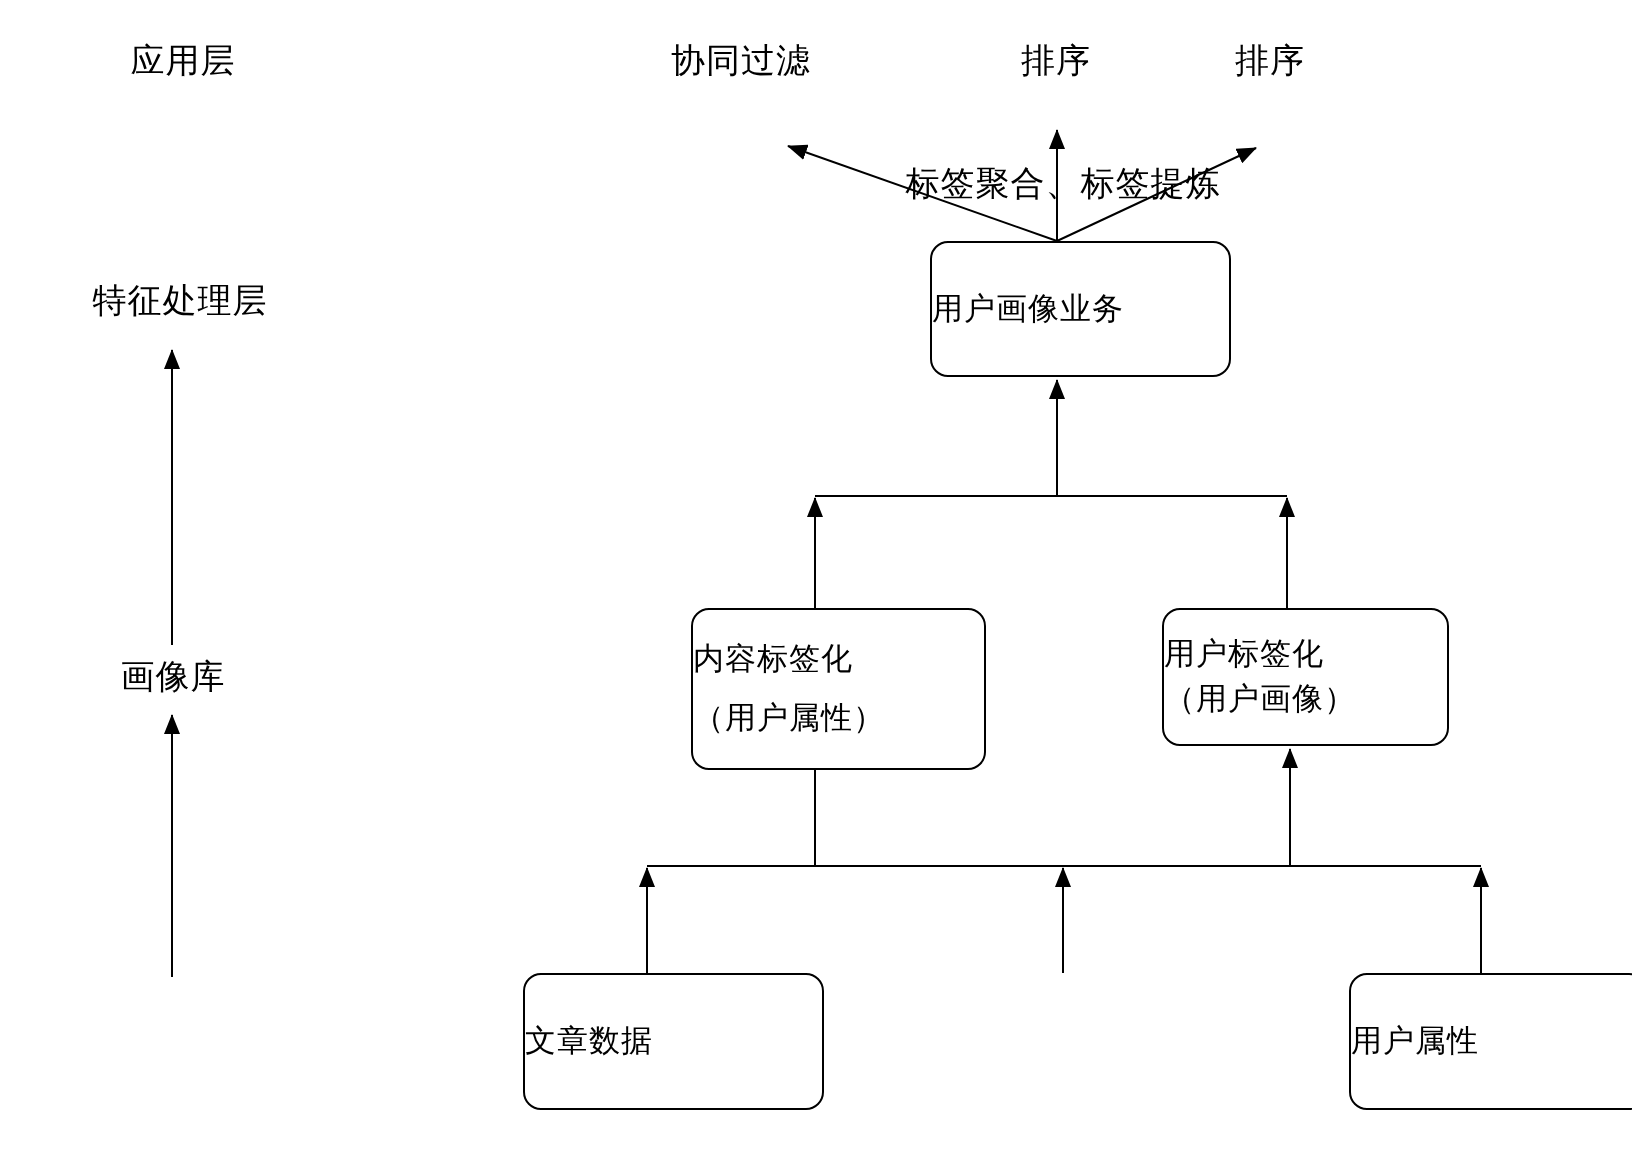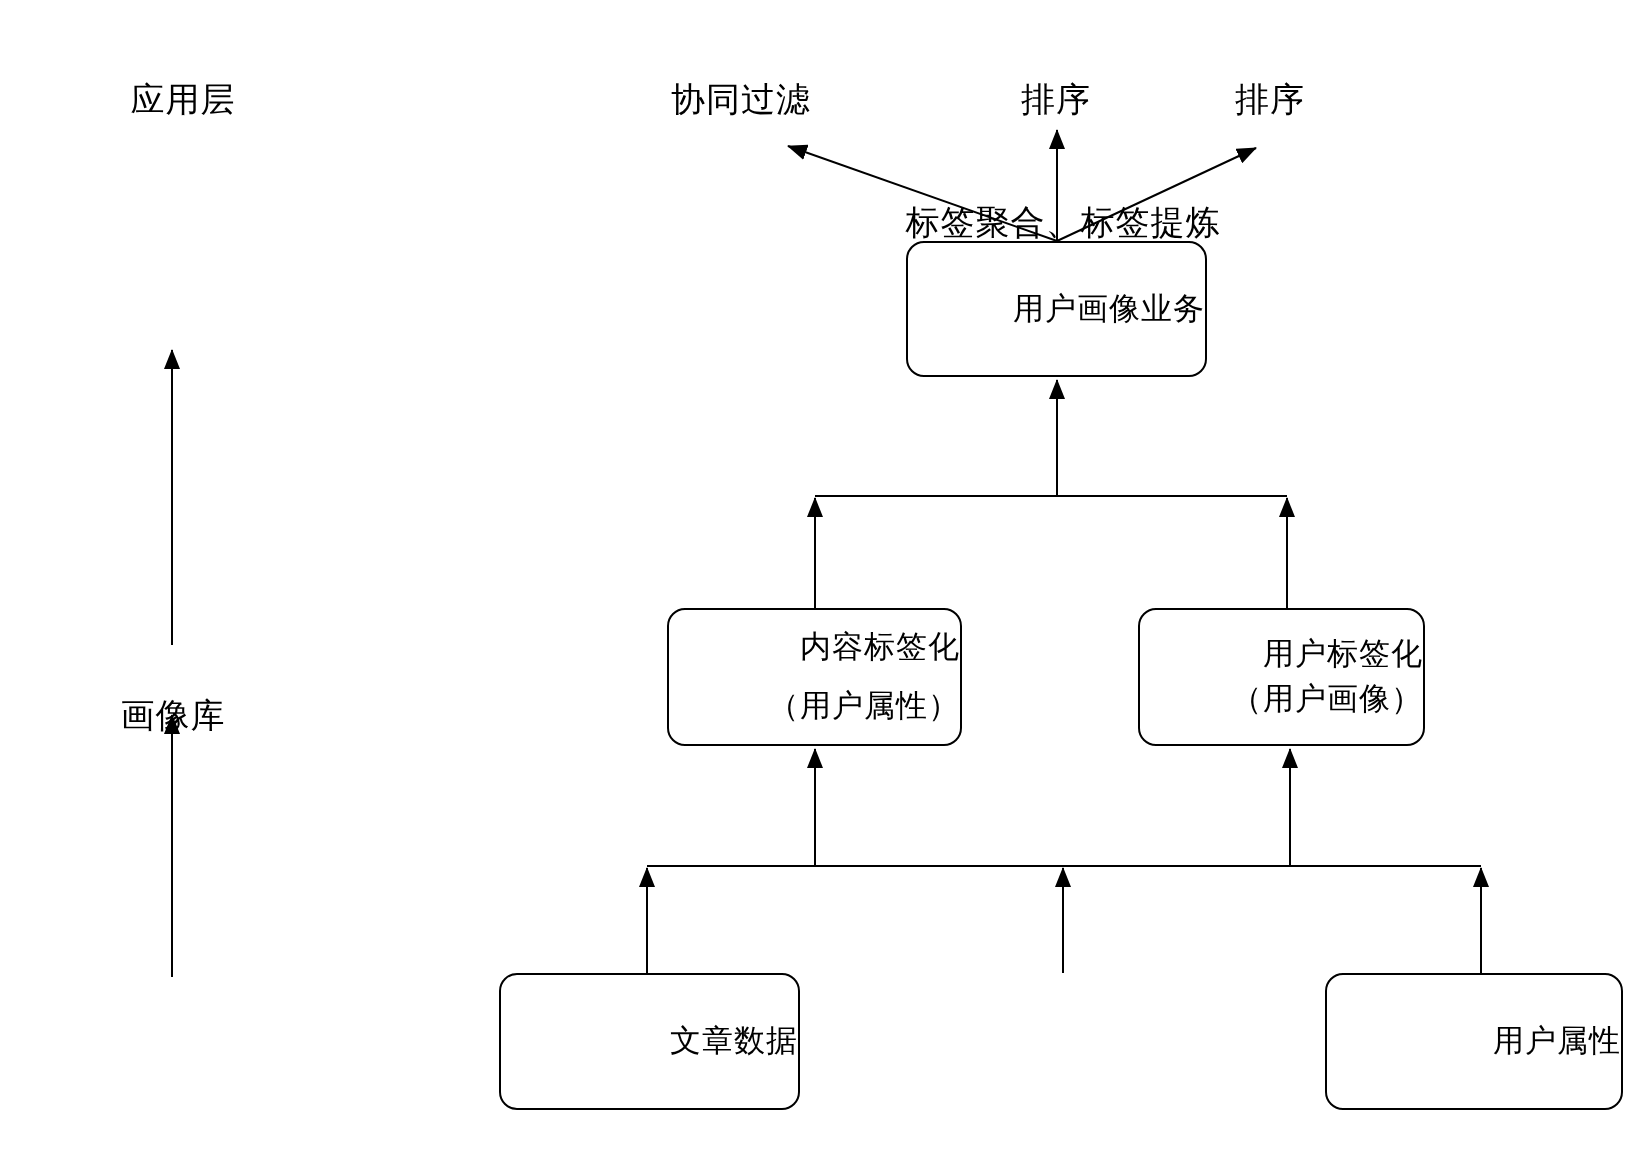--- a/index.html
+++ b/index.html
@@ -26,35 +26,35 @@
     z-index: 1;
   }
   .node {
     position: absolute;
     z-index: 2;
     background: #ffffff;
     border: 2.5px solid #000000;
     border-radius: 18px;
     display: flex;
     flex-direction: column;
-    align-items: flex-end;
+    align-items: flex-start;
     justify-content: center;
     text-align: center;
     font-size: 31px;
     line-height: 1.45;
     letter-spacing: 1px;
+    margin-left: 24px;
   }
   .lbl {
     position: absolute;
     z-index: 3;
     transform: translate(-50%, -50%);
     white-space: nowrap;
     font-size: 34px;
     letter-spacing: 1px;
-    margin-top: 39px;
   }
 </style>
 </head>
 <body>
 
 <div id="canvas">
 
   <svg class="wires" viewBox="0 0 1632 1158" xmlns="http://www.w3.org/2000/svg">
     <defs>
       <marker id="arrow" viewBox="0 0 10 8" refX="9.5" refY="4" markerWidth="10" markerHeight="8" orient="auto-start-reverse">
@@ -78,33 +78,34 @@
       <line x1="647" y1="866" x2="1481" y2="866"></line>
       <line x1="647" y1="973" x2="647" y2="868" marker-end="url(#arrow)"></line>
       <line x1="1063" y1="973" x2="1063" y2="868" marker-end="url(#arrow)"></line>
       <line x1="1481" y1="973" x2="1481" y2="868" marker-end="url(#arrow)"></line>
       <line x1="815" y1="866" x2="815" y2="749" marker-end="url(#arrow)"></line>
       <line x1="1290" y1="866" x2="1290" y2="749" marker-end="url(#arrow)"></line>
     </g>
   </svg>
 
   <div class="lbl" style="left:183px; top:61px;">应用层</div>
+  <div class="lbl" style="left:180px; top:301px;">特征处理层</div>
   <div class="lbl" style="left:173px; top:677px;">画像库</div>
 
   <div class="lbl" style="left:741px; top:61px;">协同过滤</div>
   <div class="lbl" style="left:1056px; top:61px;">排序</div>
   <div class="lbl" style="left:1270px; top:61px;">排序</div>
 
   <div class="lbl" style="left:1063px; top:184px;">标签聚合、标签提炼</div>
 
   <div class="node" style="left:906px; top:241px; width:301px; height:136px;">
     <div>用户画像业务</div>
   </div>
 
-  <div class="node" style="left:667px; top:608px; width:295px; height:138px;gap:14px;">
+  <div class="node" style="left:667px; top:608px; width:295px; height:162px;gap:14px;">
     <div>内容标签化</div>
     <div>（用户属性）</div>
   </div>
 
   <div class="node" style="left:1138px; top:608px; width:287px; height:138px;">
     <div>用户标签化</div>
     <div>（用户画像）</div>
   </div>
 
   <div class="node" style="left:499px; top:973px; width:301px; height:137px;">

